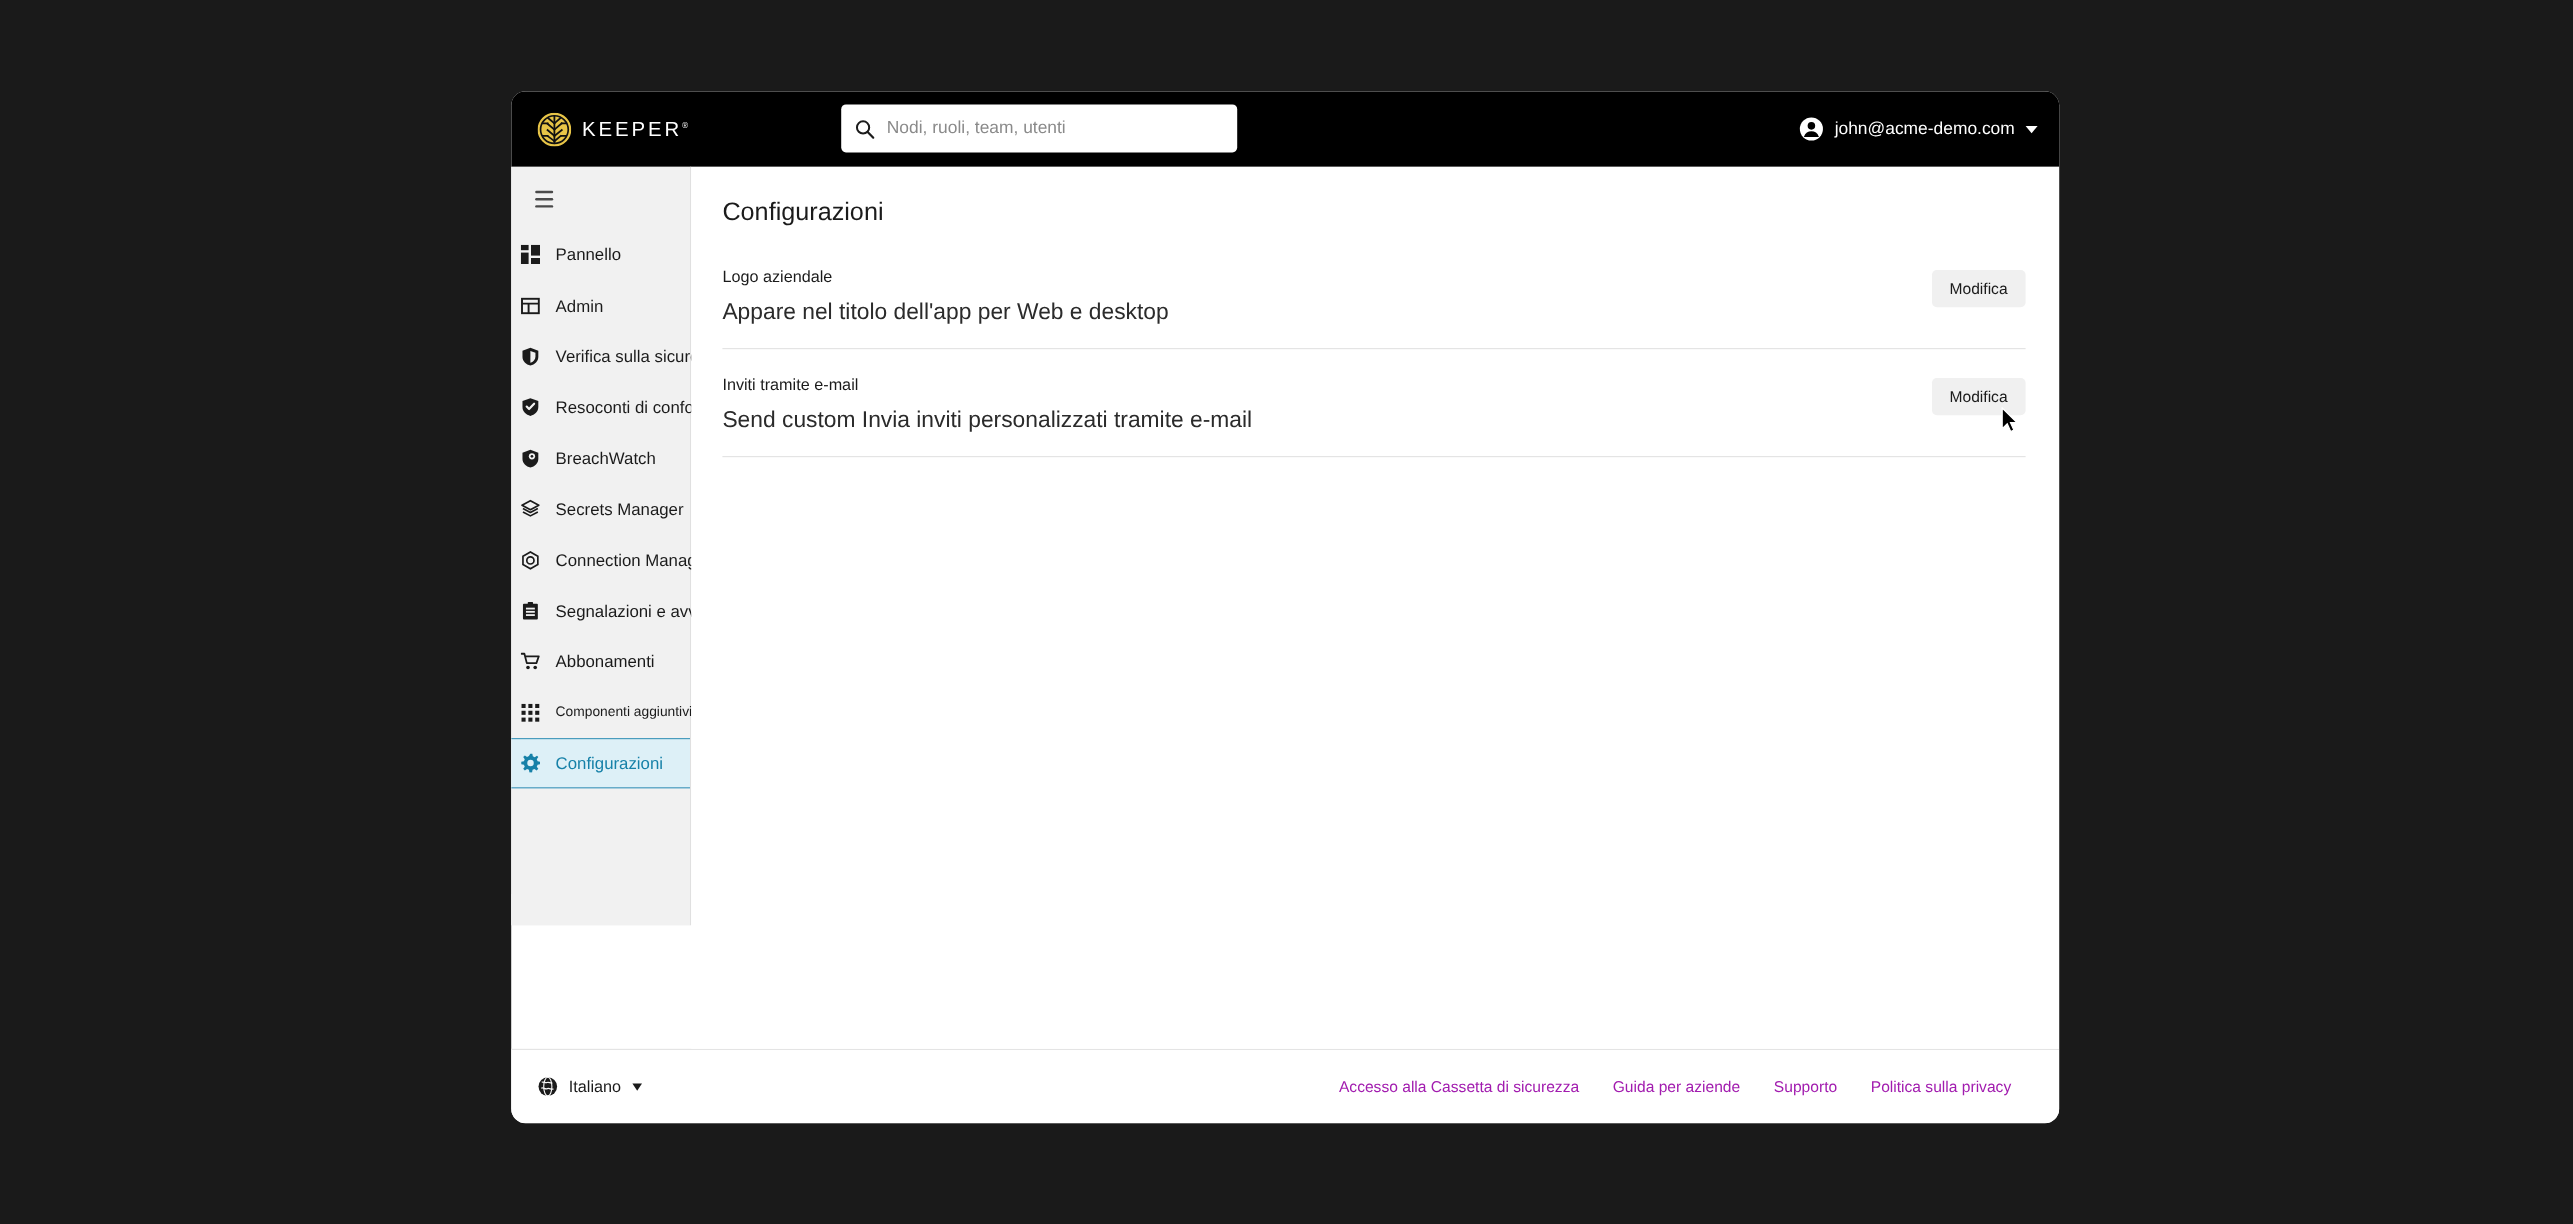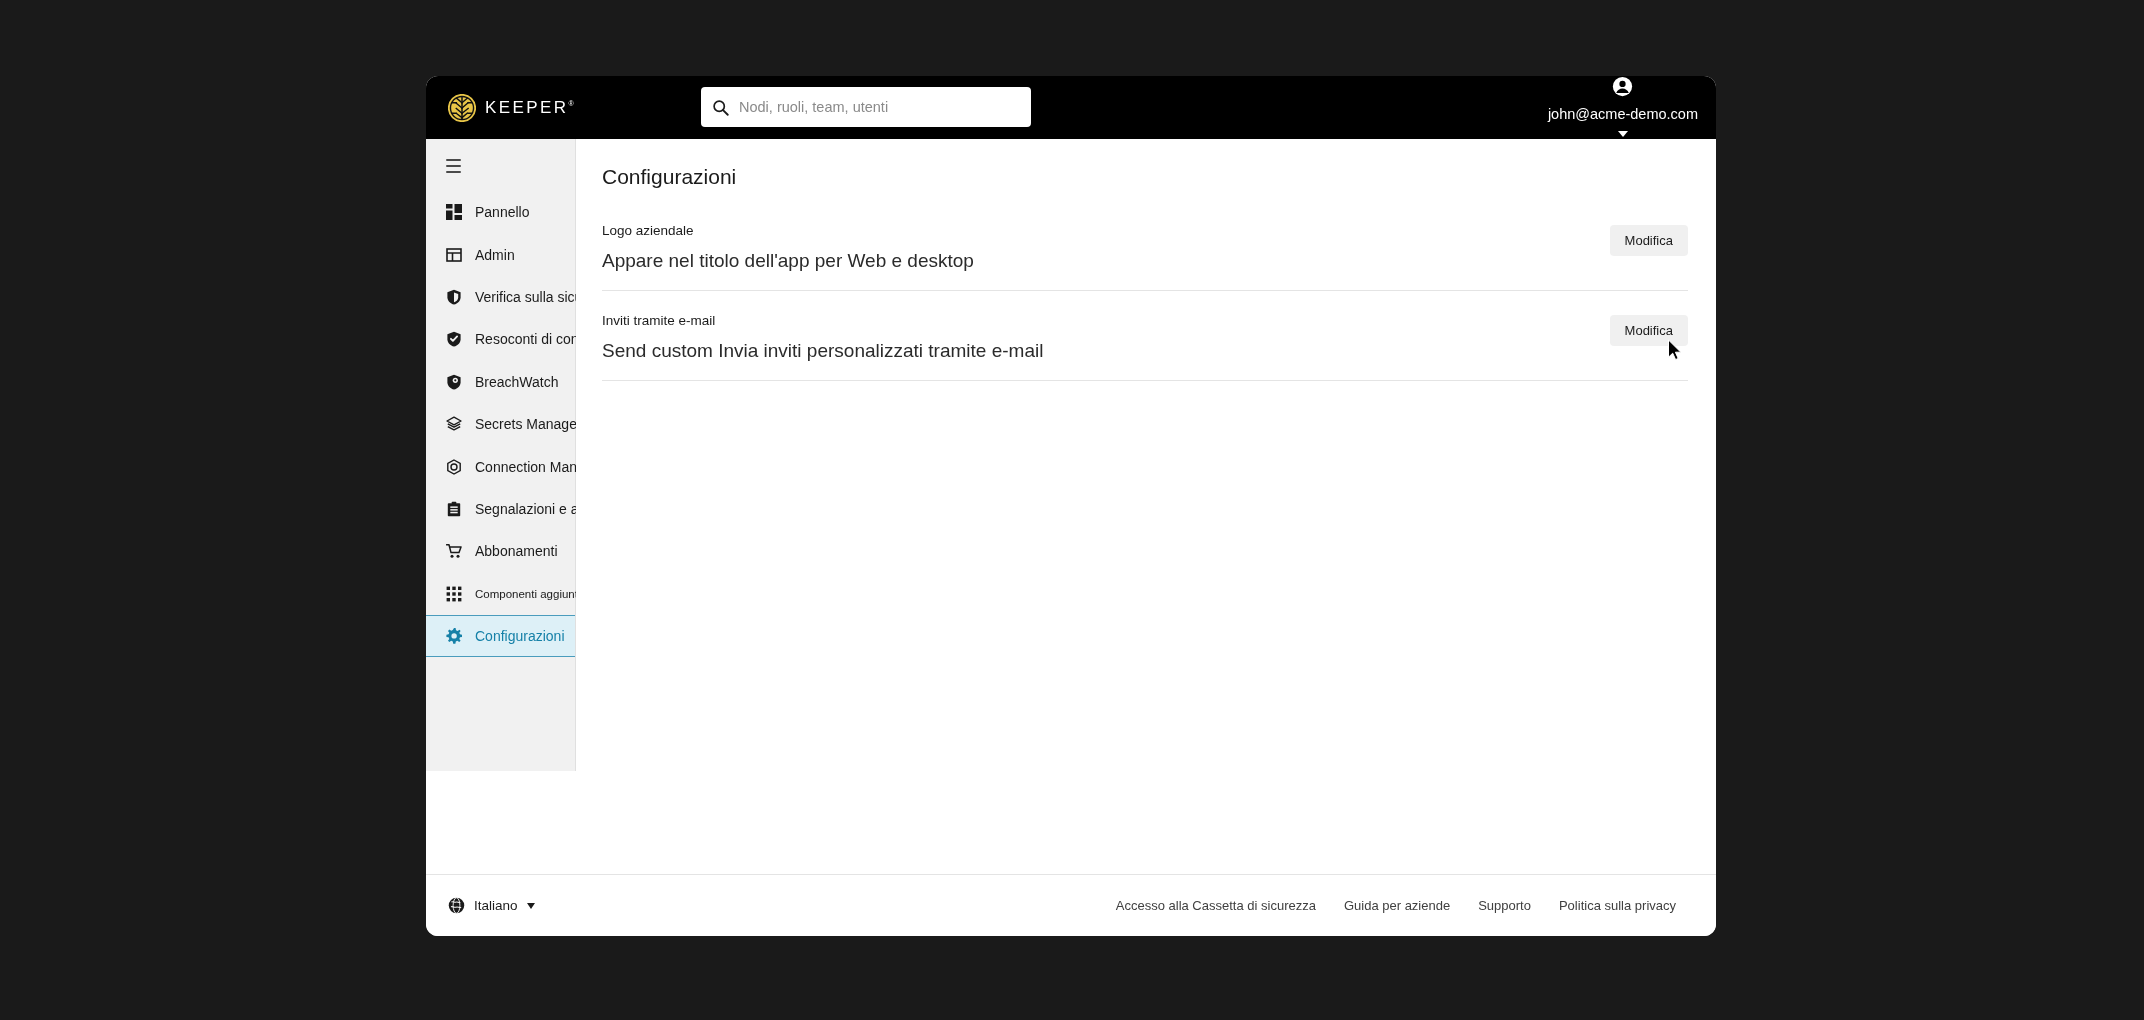--- a/index.html
+++ b/index.html
@@ -45,21 +45,21 @@
   .search-icon { width:17px; height:17px; flex:0 0 17px; }
   .search-input {
     border:none; outline:none; background:transparent;
     font-family:"Liberation Sans", sans-serif;
     font-size:14.5px; color:#a16207; width:100%;
   }
   .search-input::placeholder { color:#8a8a8a; }
 
   .account {
     position:absolute; right:18px; top:0; height:63px;
-    display:flex; align-items:center; gap:9px; cursor:pointer;flex-direction:column;
+    display:flex; align-items:center; gap:9px; cursor:pointer;
   }
   .avatar-icon { width:21px; height:21px; flex:0 0 21px; }
   .account-email { color:#ffffff; font-size:14.5px; }
   .caret-down {
     width:0;height:0;border-left:5px solid transparent;
     border-right:5px solid transparent;border-top:6px solid #ffffff;
   }
 
   
   .body-row { display:flex; flex:1 1 auto; min-height:0; }
@@ -74,21 +74,21 @@
     height:632px;
   }
   .hamburger { padding:20px 0 0 20px; cursor:pointer; width:34px; }
   .hamburger span {
     display:block; height:2px; background:#4a4a4a;
     margin-bottom:4px; border-radius:1px; width:15px;
   }
   .nav { margin-top:14px; }
   .nav-item {
     display:flex; align-items:center; gap:13px;
-    height:42.4px; padding-left:20px; cursor:pointer;
+    height:42.4px; padding-left:8px; cursor:pointer;
     color:#1b1b1b;
   }
   .nav-item.active {
     background:#ddf0f7;
     border-top:1px solid #4a9cbd;
     border-bottom:1px solid #4a9cbd;
     color:#1681a8;
   }
   .nav-ico { width:16px; height:16px; flex:0 0 16px; display:block; }
   .nav-label { font-size:14px; white-space:nowrap; }
@@ -136,21 +136,21 @@
   }
   .lang { display:flex; align-items:center; gap:9px; cursor:pointer; }
   .globe-icon { width:17px; height:17px; flex:0 0 17px; }
   .lang-label { font-size:13.5px; color:#1b1b1b; }
   .caret-down-dark {
     width:0;height:0;border-left:4.5px solid transparent;
     border-right:4.5px solid transparent;border-top:6px solid #1b1b1b;
   }
   .footer-links { margin-left:auto; display:flex; gap:28px; }
   .footer-links a {
-    font-size:13px; color:#404040; text-decoration:none; cursor:pointer;text-align:center;
+    font-size:13px; color:#a21caf; text-decoration:none; cursor:pointer;text-align:center;
   }
 
   
   #cursor { position:absolute; left:1667px; top:339px; width:18px; height:24px; pointer-events:none; }
 </style>
 </head>
 <body>
 
 <div id="stage">
 

